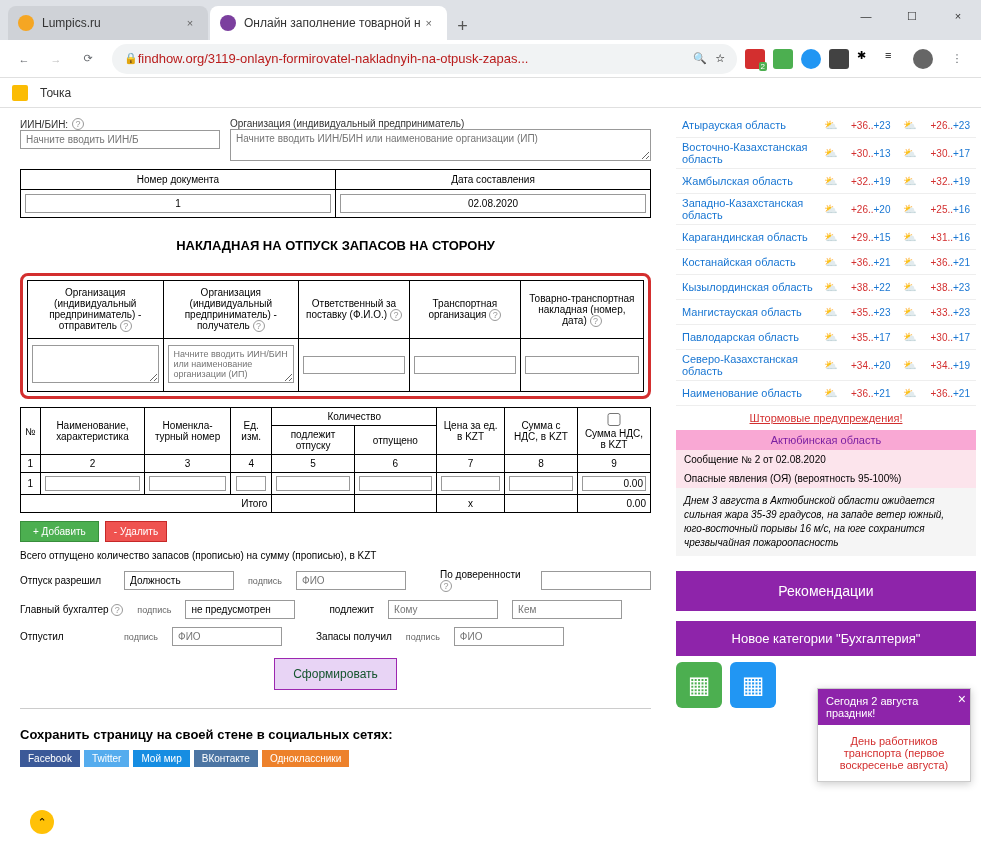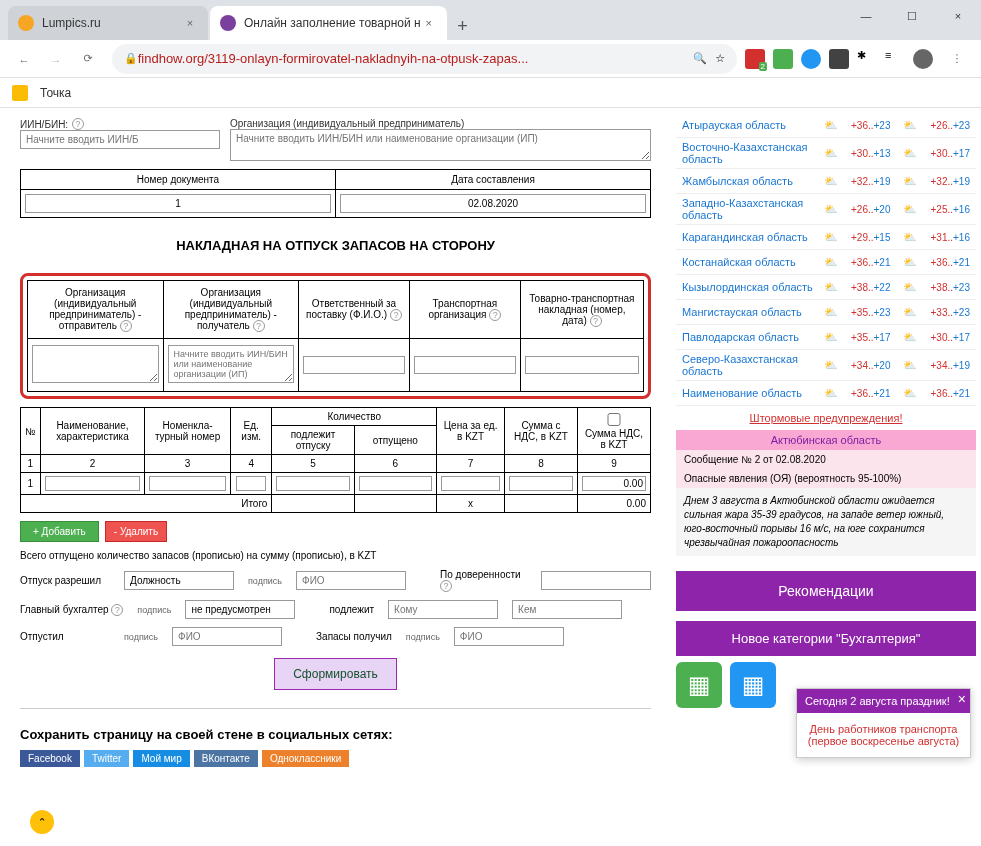--- a/index.html
+++ b/index.html
@@ -96,21 +96,21 @@
 .warn-region { background: #f9a8d4; text-align: center; padding: 4px; font-size: 11px; color: #7b1fa2; }
 .warn-msg { background: #fce4ec; padding: 4px 8px; font-size: 10px; }
 .warn-detail { background: #f5f5f5; padding: 6px 8px; font-size: 10px; line-height: 1.4; font-style: italic; }
 
 .purple-box { background: #8e24aa; color: #fff; text-align: center; padding: 12px; font-size: 14px; margin-top: 15px; }
 .purple-box2 { background: #8e24aa; color: #fff; text-align: center; padding: 10px; font-size: 13px; margin-top: 10px; position: relative; }
 
 .calc-row { display: flex; gap: 8px; padding: 6px 0; }
 .calc-icon { width: 46px; height: 46px; background: #4caf50; border-radius: 6px; display: flex; align-items: center; justify-content: center; color: #fff; font-size: 24px; }
 
-.holiday-popup { position: absolute; right: 10px; top: 580px; width: 175px; background: #fff; border: 1px solid #ccc; box-shadow: 0 2px 8px rgba(0,0,0,0.2); z-index: 10; }
+.holiday-popup { position: absolute; right: 10px; top: 580px; width: 154px; background: #fff; border: 1px solid #ccc; box-shadow: 0 2px 8px rgba(0,0,0,0.2); z-index: 10; }
 .holiday-head { background: #8e24aa; color: #fff; padding: 6px 8px; font-size: 11px; position: relative; }
 .holiday-close { position: absolute; right: 4px; top: 2px; cursor: pointer; font-size: 14px; }
 .holiday-body { padding: 10px; text-align: center; font-size: 11px; color: #d32f2f; }
 
 .scroll-top-btn { position: absolute; left: 30px; bottom: 12px; width: 24px; height: 24px; background: #ffc107; border-radius: 50%; display: flex; align-items: center; justify-content: center; cursor: pointer; }
 
 hr.sep { border: none; border-top: 1px solid #ccc; margin: 18px 0; }
 </style>
 </head>
 <body>

